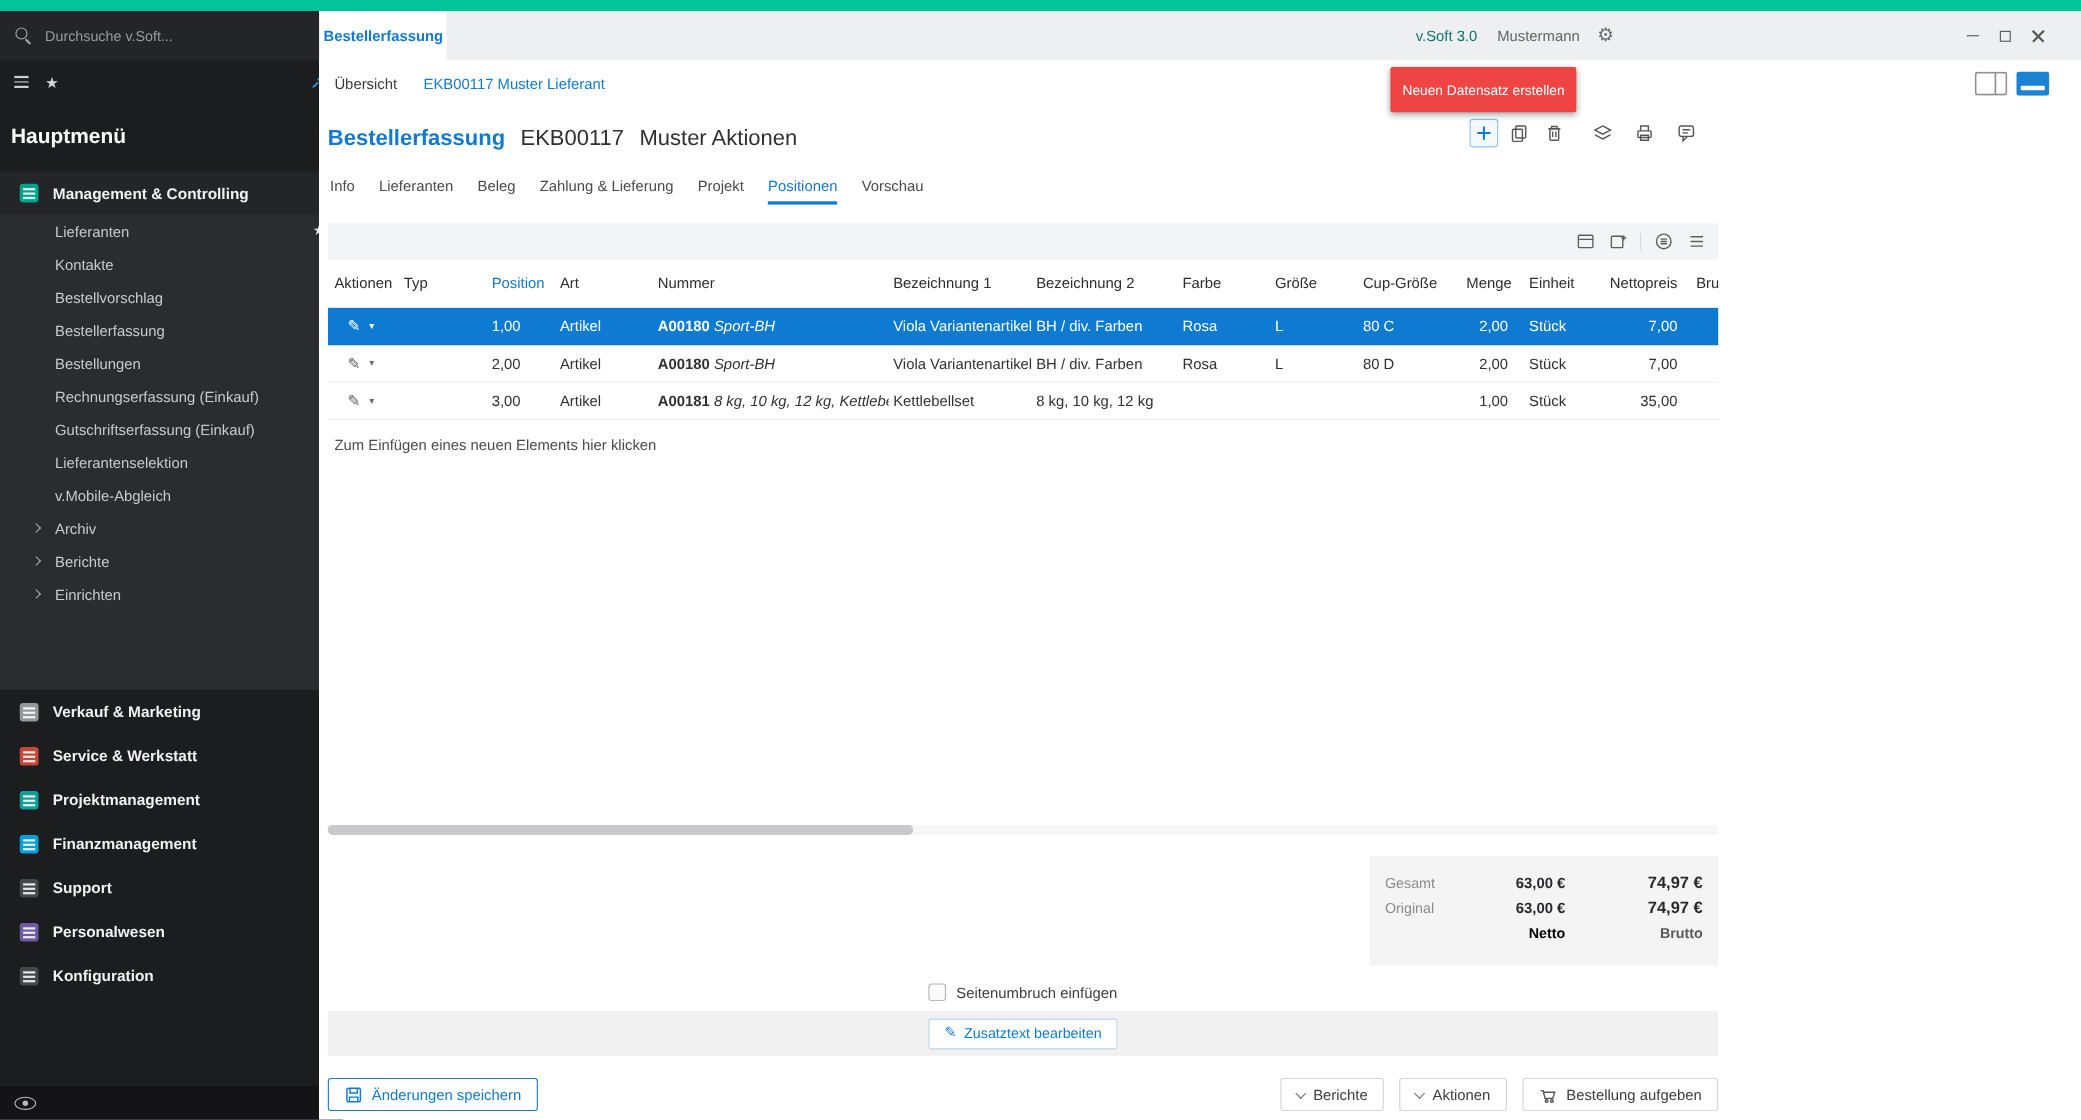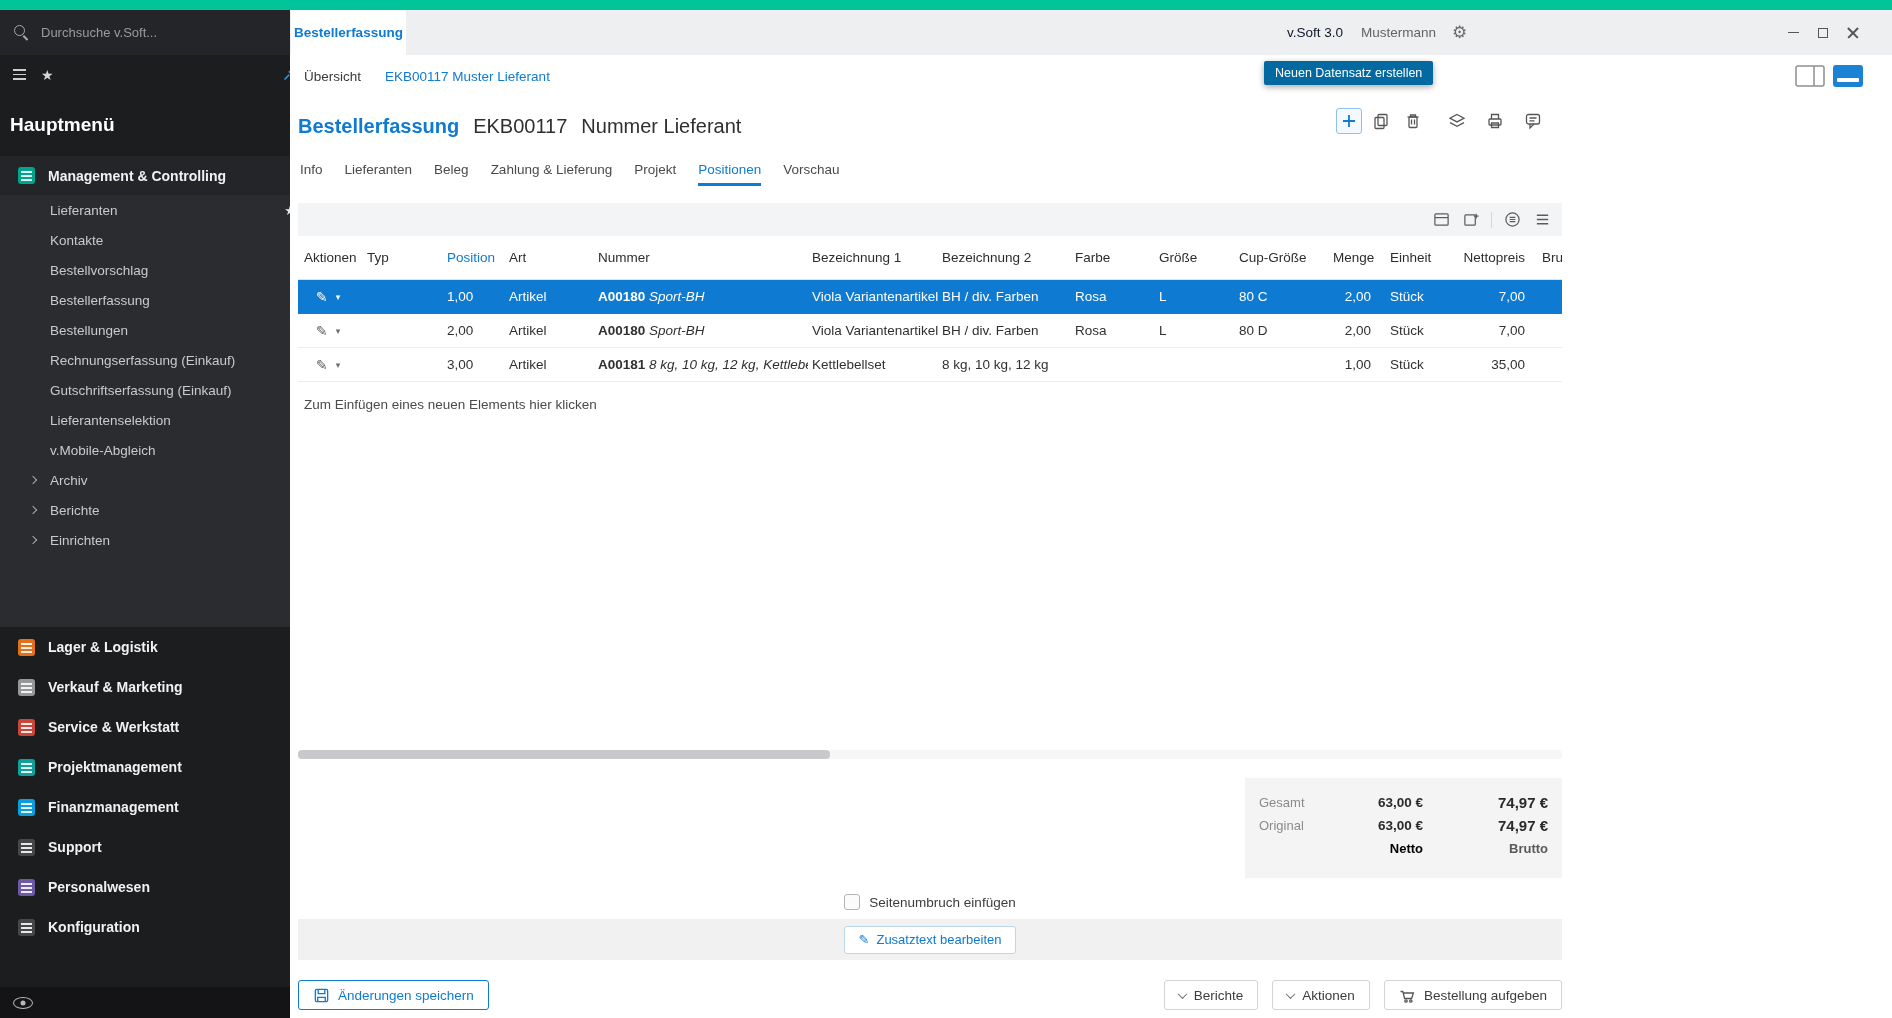--- a/index.html
+++ b/index.html
@@ -46,42 +46,42 @@
          transform:translate(-50%,-50%)}
 
   
   .main{position:absolute;left:290px;top:10px;width:1602px;height:1008px;background:#fff}
 
   
   .tabbar{position:absolute;left:0;top:0;width:100%;height:45px;background:#edeff0}
   .app-tab{position:absolute;left:1px;top:0;width:115px;height:45px;background:#fff;color:var(--accent);
            font-size:13.5px;font-weight:700;display:flex;align-items:center;justify-content:center;cursor:default}
   .tb-right{position:absolute;left:997px;top:0;height:45px;display:flex;align-items:center}
-  .ver{color:#0f172a;font-size:13.5px;margin-right:18px}
+  .ver{color:#0f766e;font-size:13.5px;margin-right:18px}
   .usr{color:#636365;font-size:13.5px;margin-right:16px;cursor:pointer}
   .gear{color:#6b6b6d;font-size:17px;line-height:1;cursor:pointer;font-family:"DejaVu Sans",sans-serif}
   .winctl{position:absolute;right:24px;top:0;height:45px;display:flex}
   .wbtn{width:30px;height:45px;display:flex;align-items:center;justify-content:center;cursor:pointer}
   .w-min{width:11px;height:1.6px;background:#555}
   .w-max{width:10px;height:10px;border:1.5px solid #555}
   .w-close{position:relative;width:12px;height:12px}
   .w-close::before,.w-close::after{content:"";position:absolute;left:-1px;top:5px;width:14px;height:1.6px;background:#555}
   .w-close::before{transform:rotate(45deg)}
   .w-close::after{transform:rotate(-45deg)}
 
   
   .crumbrow{position:absolute;left:0;top:45px;width:100%;height:42px;background:#fff;display:flex;
             align-items:center;gap:24px;padding-left:14px}
   .crumb{font-size:13.5px;color:#3a3a3c;cursor:pointer}
   .crumb.active{color:var(--accent)}
   .layout-toggles{position:absolute;right:28px;top:8px;display:flex;gap:6px}
   .ltog{width:32px;height:26px;display:flex;align-items:center;justify-content:center;cursor:pointer}
 
   
-  .tooltip{position:absolute;left:974px;top:51px;height:24px;background:#0369a1;color:#fff;font-size:12.5px;
+  .tooltip{position:absolute;left:974px;top:51px;height:41px;background:#ef4444;color:#fff;font-size:12.5px;
            display:flex;align-items:center;padding:0 11px;border-radius:2px;z-index:50;
            box-shadow:0 2px 6px rgba(0,0,0,.35);white-space:nowrap}
 
   
   .titlerow{position:absolute;left:8px;top:96px;height:40px;display:flex;align-items:center;gap:14px}
   .pg-title{color:var(--accent);font-size:20px;font-weight:700}
   .pg-num,.pg-name{color:#2f2f31;font-size:20px}
   .doc-actions{position:absolute;left:1046px;top:98px;display:flex;align-items:center}
   .ibox{width:26px;height:26px;display:flex;align-items:center;justify-content:center;cursor:pointer;margin-right:6px}
   .ibox.gapL{margin-left:12px;margin-right:0}
@@ -226,24 +226,20 @@
       <span class="chev"></span>
       <span>Berichte</span>
     </div>
     <div class="nav-item">
       <span class="chev"></span>
       <span>Einrichten</span>
     </div>
   </div>
 
   <div class="nav-sec big">
-    <span class="sec-ico" style="background: rgb(226, 113, 29);"></span>
-    <span>Lager &amp; Logistik</span>
-  </div>
-  <div class="nav-sec big">
     <span class="sec-ico" style="background: rgb(149, 151, 154);"></span>
     <span>Verkauf &amp; Marketing</span>
   </div>
   <div class="nav-sec big">
     <span class="sec-ico" style="background: rgb(201, 71, 58);"></span>
     <span>Service &amp; Werkstatt</span>
   </div>
   <div class="nav-sec big">
     <span class="sec-ico" style="background: rgb(16, 160, 155);"></span>
     <span>Projektmanagement</span>
@@ -311,21 +307,21 @@
           </svg>
       </span>
     </div>
   </div>
 
   <div class="tooltip">Neuen Datensatz erstellen</div>
 
   <div class="titlerow">
     <span class="pg-title">Bestellerfassung</span>
     <span class="pg-num">EKB00117</span>
-    <span class="pg-name">Nummer Lieferant</span>
+    <span class="pg-name">Muster Aktionen</span>
   </div>
 
   <div class="doc-actions">
     <span class="ibox plusfocus">
       <svg width="18" height="18" viewBox="0 0 18 18">
           <path d="M9 3v12M3 9h12" stroke="#0f7ad1" stroke-width="1.8" fill="none"></path>
         </svg>
     </span>
     <span class="ibox">
       <svg width="18" height="18" viewBox="0 0 18 18" fill="none" stroke="#565658" stroke-width="1.3">

